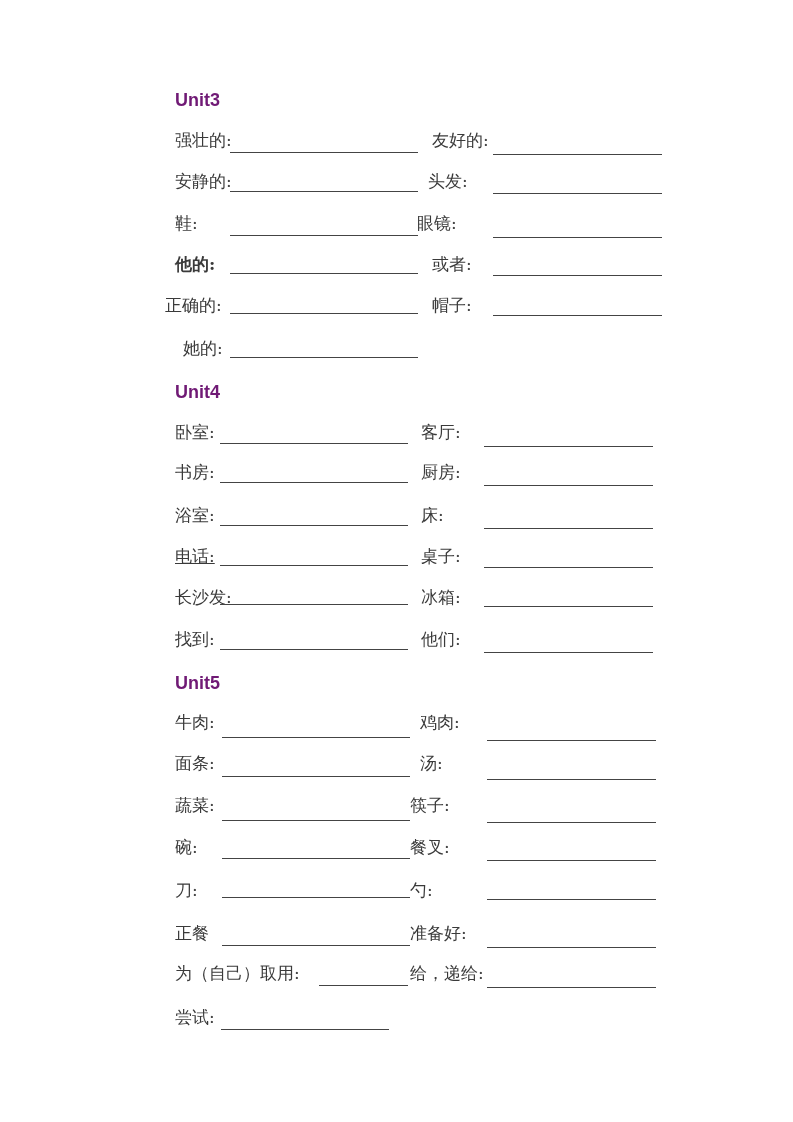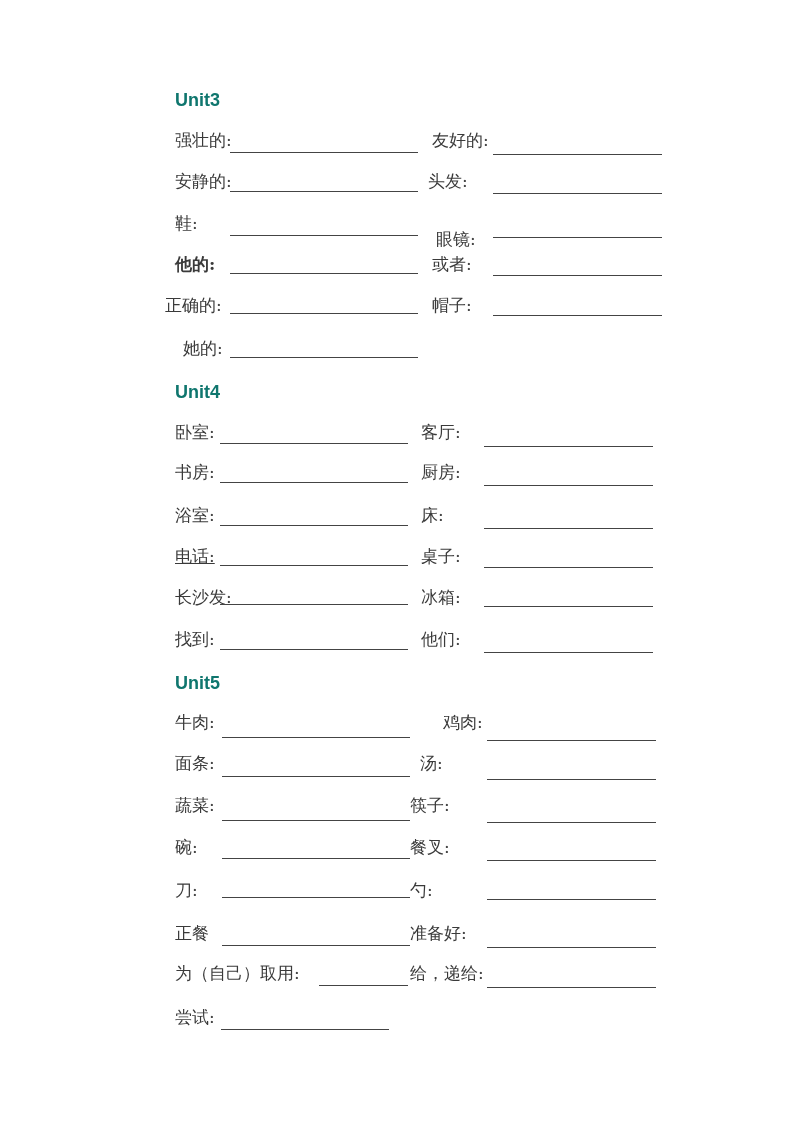--- a/index.html
+++ b/index.html
@@ -1,20 +1,20 @@
 <!DOCTYPE html>
 <html><head>
   <meta charset="utf-8">
   <style>
     html, body { margin: 0; padding: 0; background: #ffffff; }
     body { width: 793px; height: 1122px; position: relative; overflow: hidden;
            font-family: "DejaVu Serif", "Liberation Serif", serif; color: #333333; }
     .page { position: absolute; left: 0; top: 0; width: 793px; height: 1122px; }
     .heading { position: absolute; font-family: "Liberation Sans", "DejaVu Sans", sans-serif;
-               font-weight: bold; font-size: 18px; color: #0f766e; line-height: 20px; }
+               font-weight: bold; font-size: 18px; color: #701a75; line-height: 20px; }
     .label { position: absolute; font-size: 17px; line-height: 20px; color: #3a3a3a; white-space: nowrap; }
     .line { position: absolute; height: 0; border-top: 1.3px solid #444444; }
   </style>
 </head>
 <body>
 
 <div class="page">
 
   <div class="heading" style="left:175px; top:90px;">Unit3</div>
 
@@ -23,21 +23,21 @@
   <div class="label" style="left:432px; top:130px;">友好的:</div>
   <div class="line" style="left:493px; top:154px; width:169px;"></div>
 
   <div class="label" style="left:175px; top:171px;">安静的:</div>
   <div class="line" style="left:230px; top:191px; width:188px;"></div>
   <div class="label" style="left:428px; top:171px;text-align:center;">头发:</div>
   <div class="line" style="left:493px; top:193px; width:169px;"></div>
 
   <div class="label" style="left:175px; top:213px;">鞋:</div>
   <div class="line" style="left:230px; top:235px; width:188px;"></div>
-  <div class="label" style="left:436px; top:213px;margin-top:16px;">眼镜:</div>
+  <div class="label" style="left:417px; top:213px;">眼镜:</div>
   <div class="line" style="left:493px; top:237px; width:169px;"></div>
 
   <div class="label" style="left:175px; top:254px;font-weight:bold;">他的:</div>
   <div class="line" style="left:230px; top:273px; width:188px;"></div>
   <div class="label" style="left:432px; top:254px;">或者:</div>
   <div class="line" style="left:493px; top:275px; width:169px;"></div>
 
   <div class="label" style="left:165px; top:295px;">正确的:</div>
   <div class="line" style="left:230px; top:313px; width:188px;"></div>
   <div class="label" style="left:432px; top:295px;">帽子:</div>
@@ -75,21 +75,21 @@
 
   <div class="label" style="left:175px; top:629px;">找到:</div>
   <div class="line" style="left:220px; top:649px; width:188px;"></div>
   <div class="label" style="left:421px; top:629px;">他们:</div>
   <div class="line" style="left:484px; top:652px; width:169px;"></div>
 
   <div class="heading" style="left:175px; top:673px;">Unit5</div>
 
   <div class="label" style="left:175px; top:712px;">牛肉:</div>
   <div class="line" style="left:222px; top:737px; width:188px;"></div>
-  <div class="label" style="left:443px; top:712px;">鸡肉:</div>
+  <div class="label" style="left:420px; top:712px;">鸡肉:</div>
   <div class="line" style="left:487px; top:740px; width:169px;"></div>
 
   <div class="label" style="left:175px; top:753px;">面条:</div>
   <div class="line" style="left:222px; top:776px; width:188px;"></div>
   <div class="label" style="left:420px; top:753px;">汤:</div>
   <div class="line" style="left:487px; top:779px; width:169px;"></div>
 
   <div class="label" style="left:175px; top:795px;">蔬菜:</div>
   <div class="line" style="left:222px; top:820px; width:188px;"></div>
   <div class="label" style="left:410px; top:795px;">筷子:</div>

